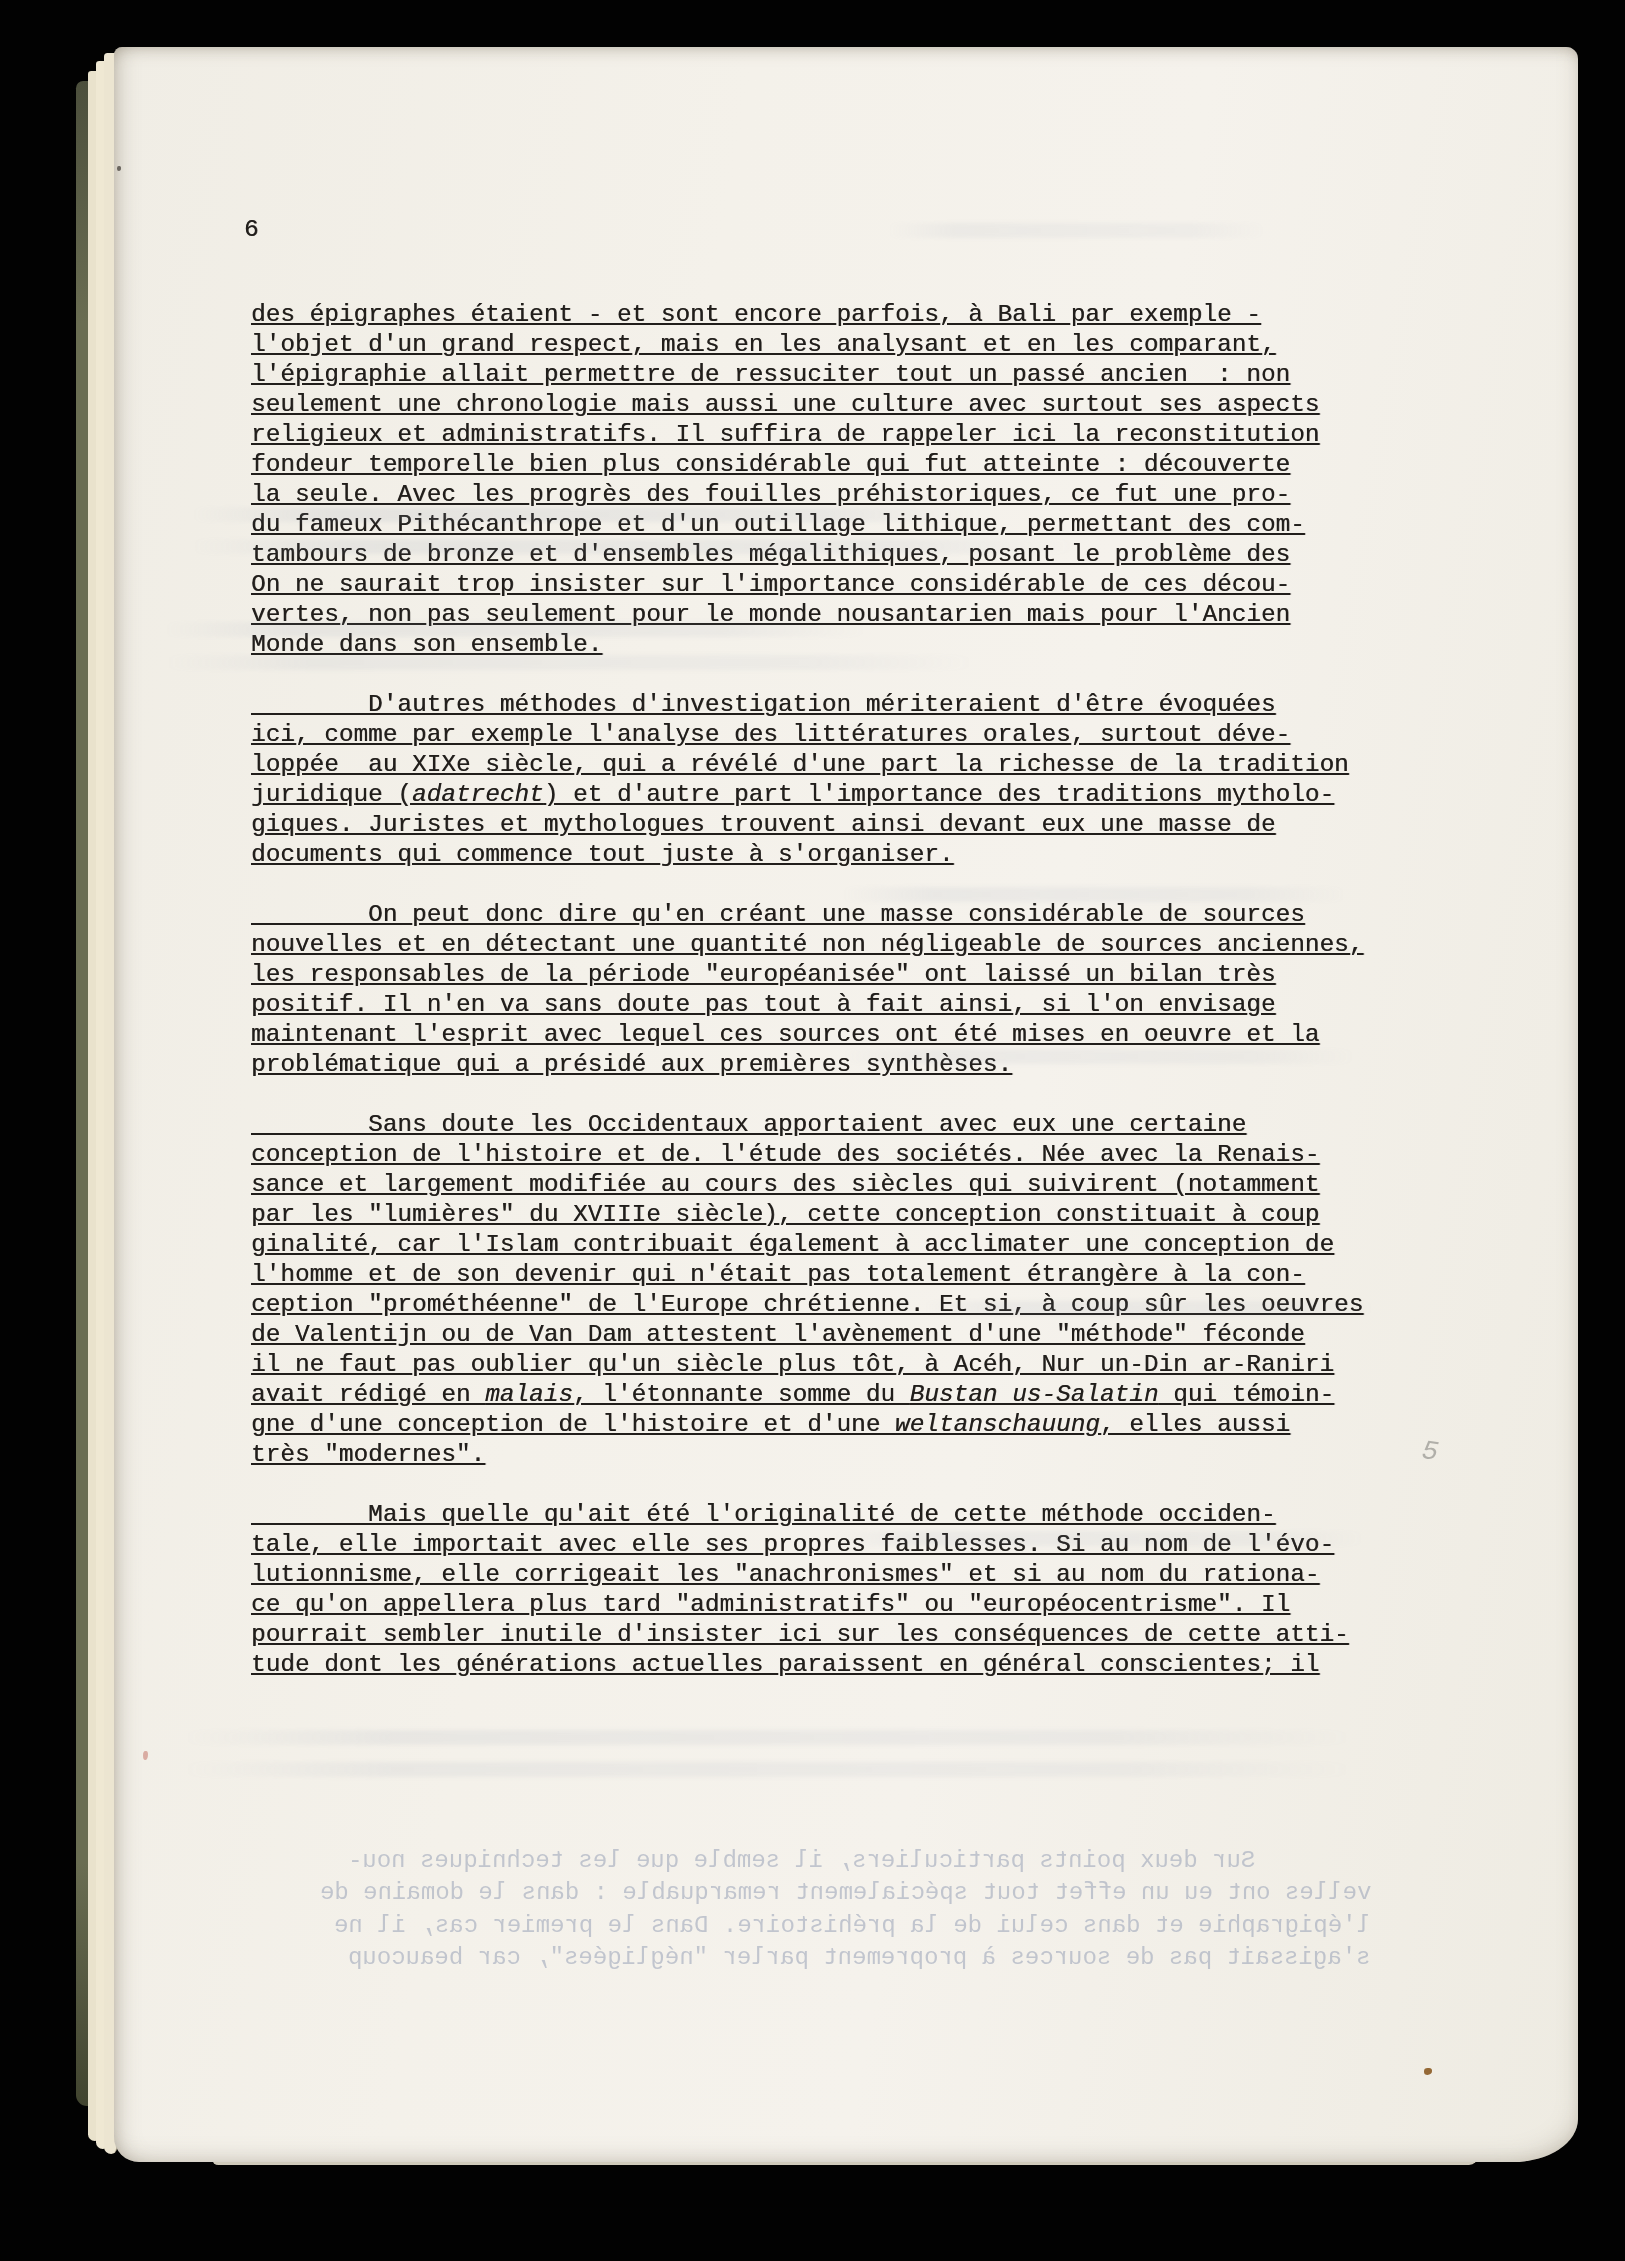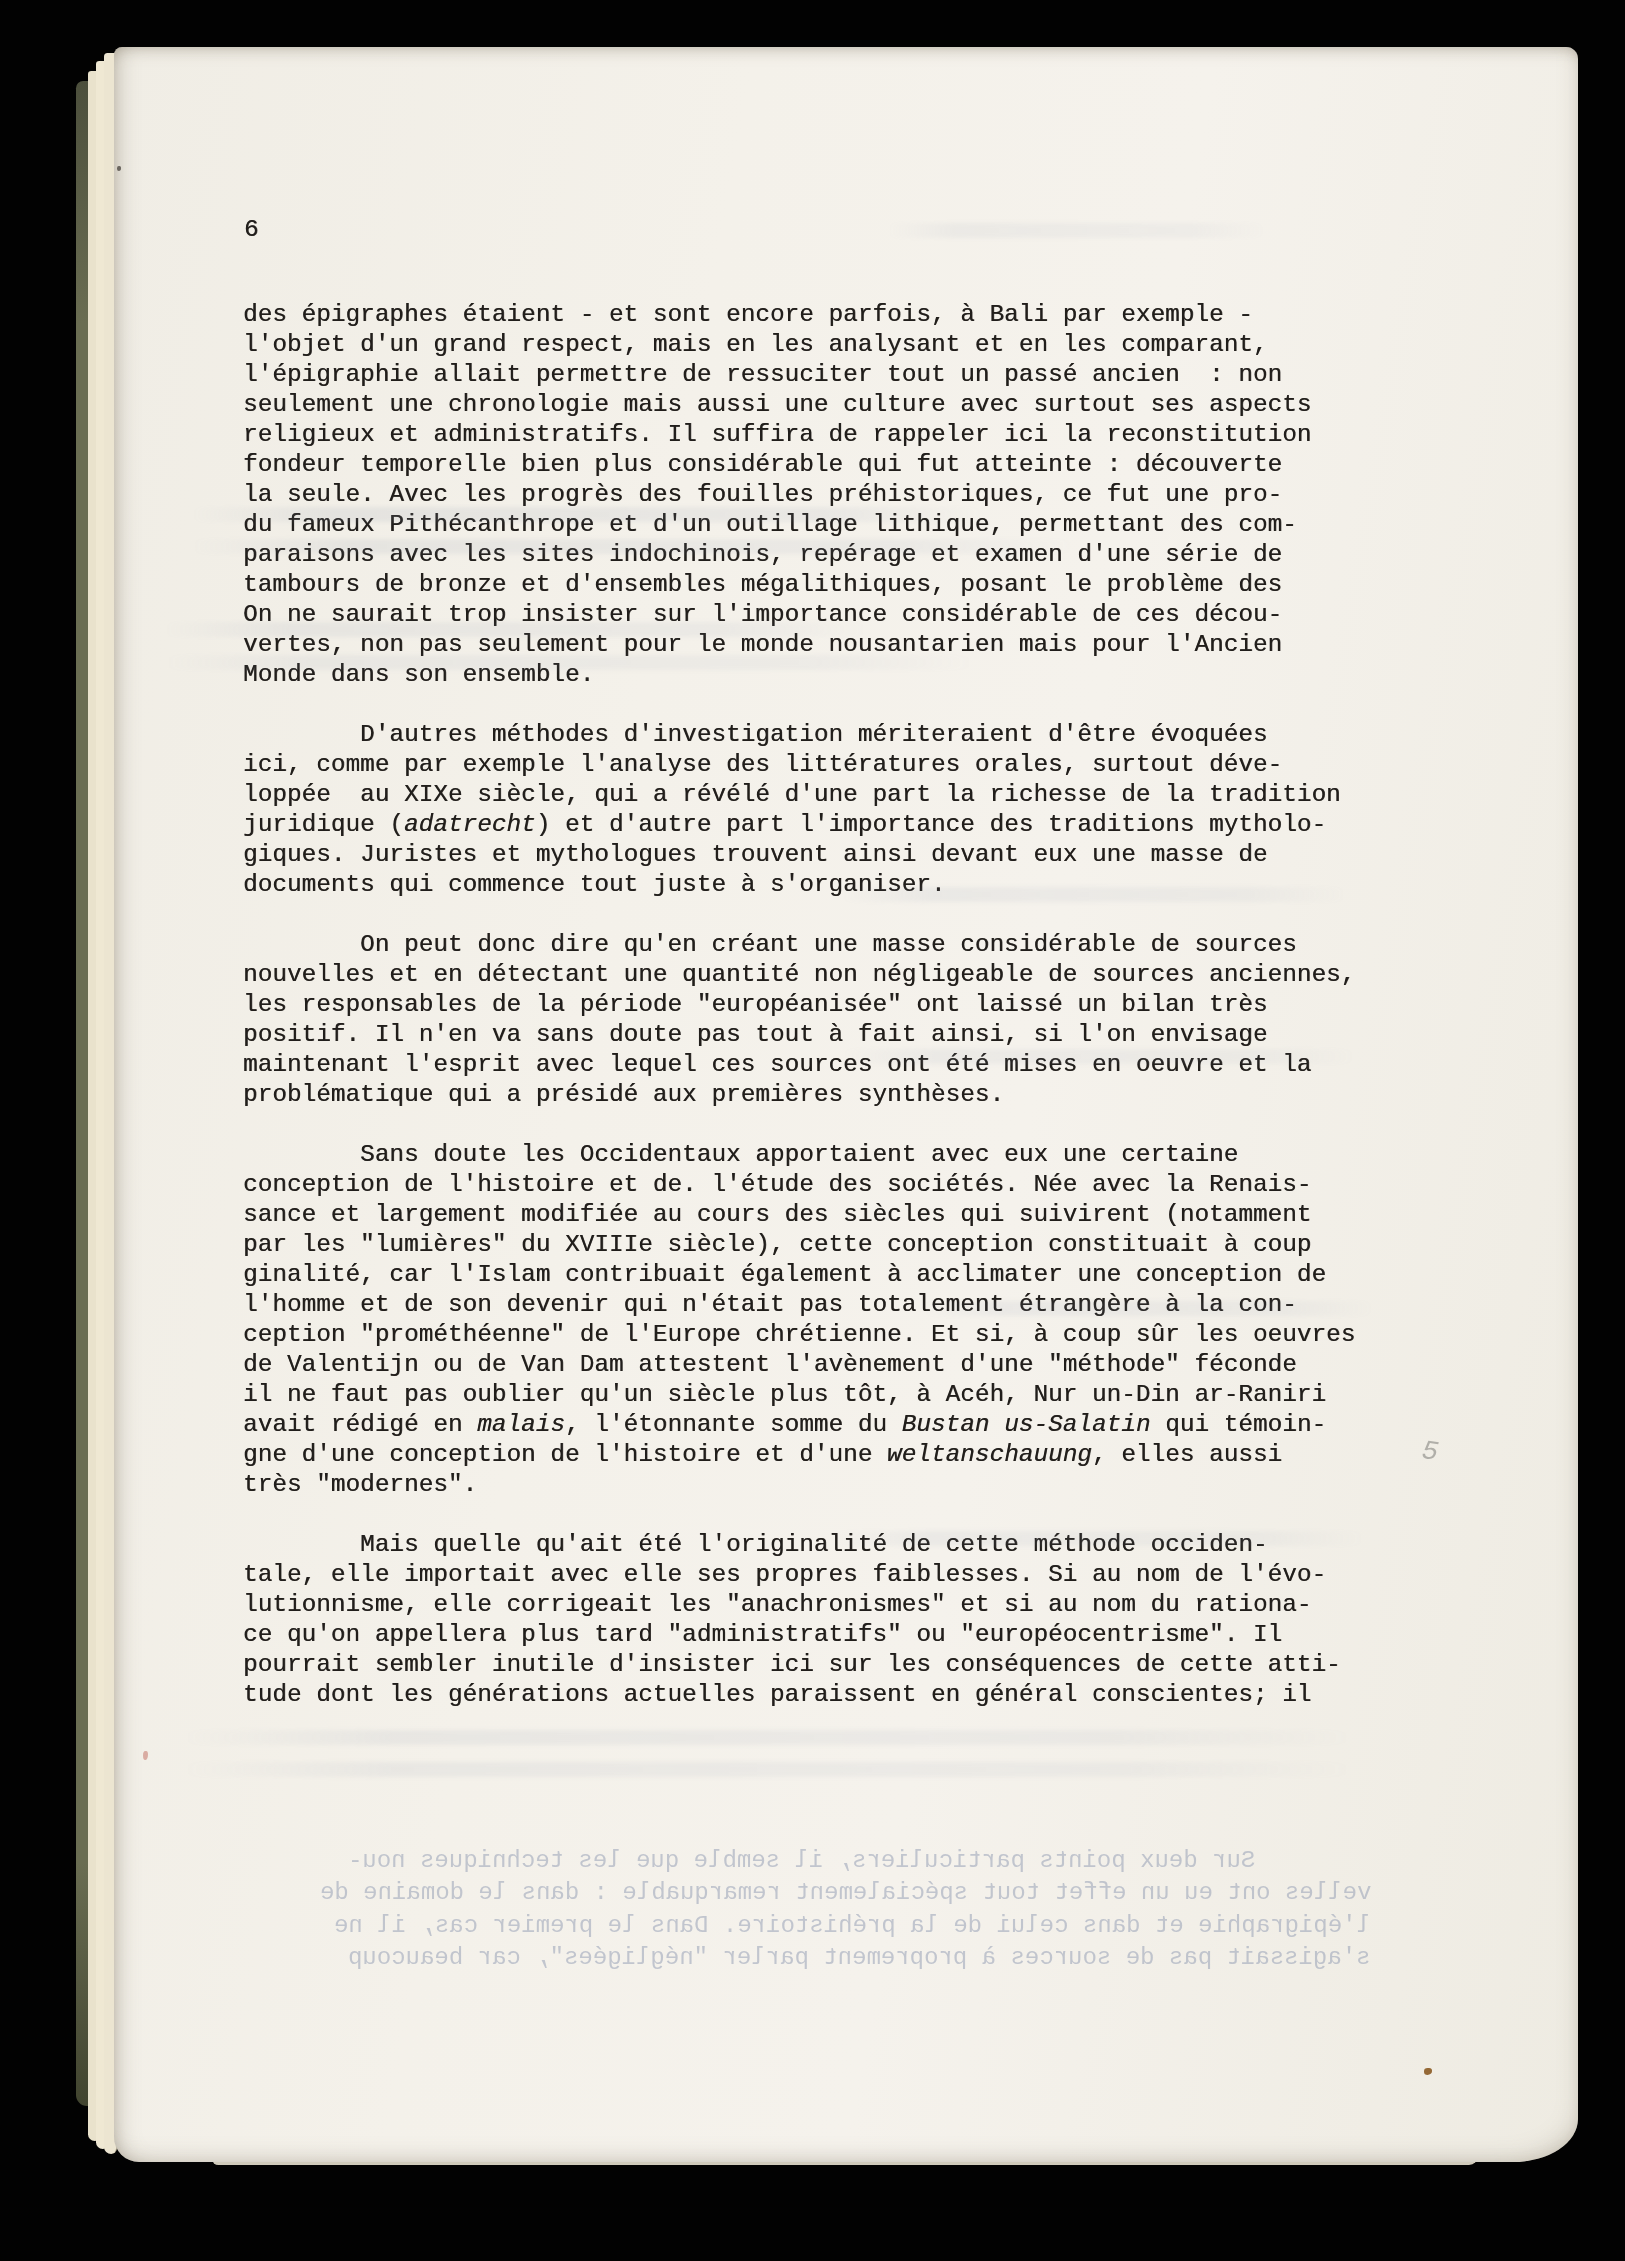--- a/index.html
+++ b/index.html
@@ -19,22 +19,22 @@
                background:#e7e1cf;border-radius:0 0 12.7px 9px;opacity:.9;}
   .page-main{position:absolute;left:38px;top:0;width:1464px;height:2115px;
              background:linear-gradient(100deg,#f0ede5 0%,#f4f1ea 35%,#f5f2ec 60%,#eeebe2 100%);
              border-radius:8.1px 11.8px 65px 25px / 8.1px 11.8px 43px 25px;
              box-shadow:inset 14.5px 0 23.5px -14.5px rgba(120,110,90,.5),
                         inset 0 11px 18px -12.7px rgba(120,110,90,.55),
                         inset -9px -12.7px 27px -16.3px rgba(130,120,100,.45);}
   
   .page-number{position:absolute;left:130px;top:168px;font-size:24.4px;line-height:30px;
                color:#211e1b;text-shadow:0.4px 0 0 rgba(33,30,27,.75);}
-  .text-block{position:absolute;left:129px;top:253px;width:1149px;color:#211e1b;
-              font-size:24.4px;text-shadow:0.4px 0 0 rgba(33,30,27,.75);}
+  .text-block{position:absolute;left:137px;top:253px;width:1149px;color:#211e1b;
+              font-size:24.4px;text-shadow:0.4px 0 0 rgba(33,30,27,.75);text-decoration:underline;}
   .para{margin:0 0 30px 0;}
   .line{height:30px;line-height:30px;white-space:pre;}
   .it{font-style:italic;}
   
   .bleed-layer{position:absolute;left:0;top:0;width:1626px;height:2262px;pointer-events:none;}
   .ghost-line{position:absolute;right:255px;white-space:pre;transform:scaleX(-1);
               font-size:24px;line-height:33px;color:#939db4;opacity:.52;filter:blur(0.5px);}
   .smudge{position:absolute;height:14.5px;filter:blur(2.2px);
           background:linear-gradient(90deg,transparent,rgba(142,152,173,.85) 18%,rgba(142,152,173,.65) 80%,transparent);}
   
@@ -59,21 +59,20 @@
       <div class="text-block">
           <div class="para">
             <div class="line"><span>des épigraphes étaient - et sont encore parfois, à Bali par exemple -</span></div>
             <div class="line"><span>l'objet d'un grand respect, mais en les analysant et en les comparant,</span></div>
             <div class="line"><span>l'épigraphie allait permettre de ressuciter tout un passé ancien  : non</span></div>
             <div class="line"><span>seulement une chronologie mais aussi une culture avec surtout ses aspects</span></div>
             <div class="line"><span>religieux et administratifs. Il suffira de rappeler ici la reconstitution</span></div>
             <div class="line"><span>fondeur temporelle bien plus considérable qui fut atteinte : découverte</span></div>
             <div class="line"><span>la seule. Avec les progrès des fouilles préhistoriques, ce fut une pro-</span></div>
             <div class="line"><span>du fameux Pithécanthrope et d'un outillage lithique, permettant des com-</span></div>
-            <div class="line"><span>paraisons avec les sites indochinois, repérage et examen d'une série de</span></div>
             <div class="line"><span>tambours de bronze et d'ensembles mégalithiques, posant le problème des</span></div>
             <div class="line"><span>On ne saurait trop insister sur l'importance considérable de ces décou-</span></div>
             <div class="line"><span>vertes, non pas seulement pour le monde nousantarien mais pour l'Ancien</span></div>
             <div class="line"><span>Monde dans son ensemble.</span></div>
           </div>
           <div class="para">
             <div class="line"><span>        D'autres méthodes d'investigation mériteraient d'être évoquées</span></div>
             <div class="line"><span>ici, comme par exemple l'analyse des littératures orales, surtout déve-</span></div>
             <div class="line"><span>loppée  au XIXe siècle, qui a révélé d'une part la richesse de la tradition</span></div>
             <div class="line"><span>juridique (</span><span class="it">adatrecht</span><span>) et d'autre part l'importance des traditions mytholo-</span></div>

